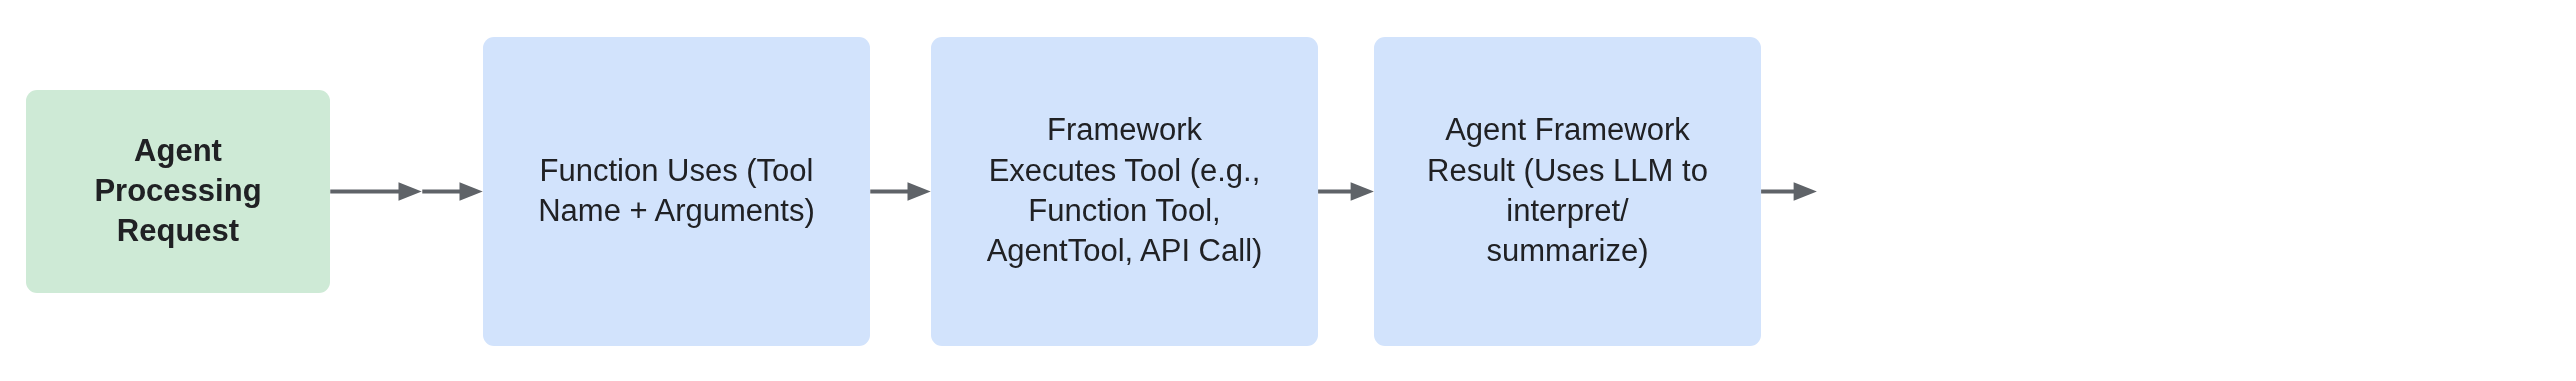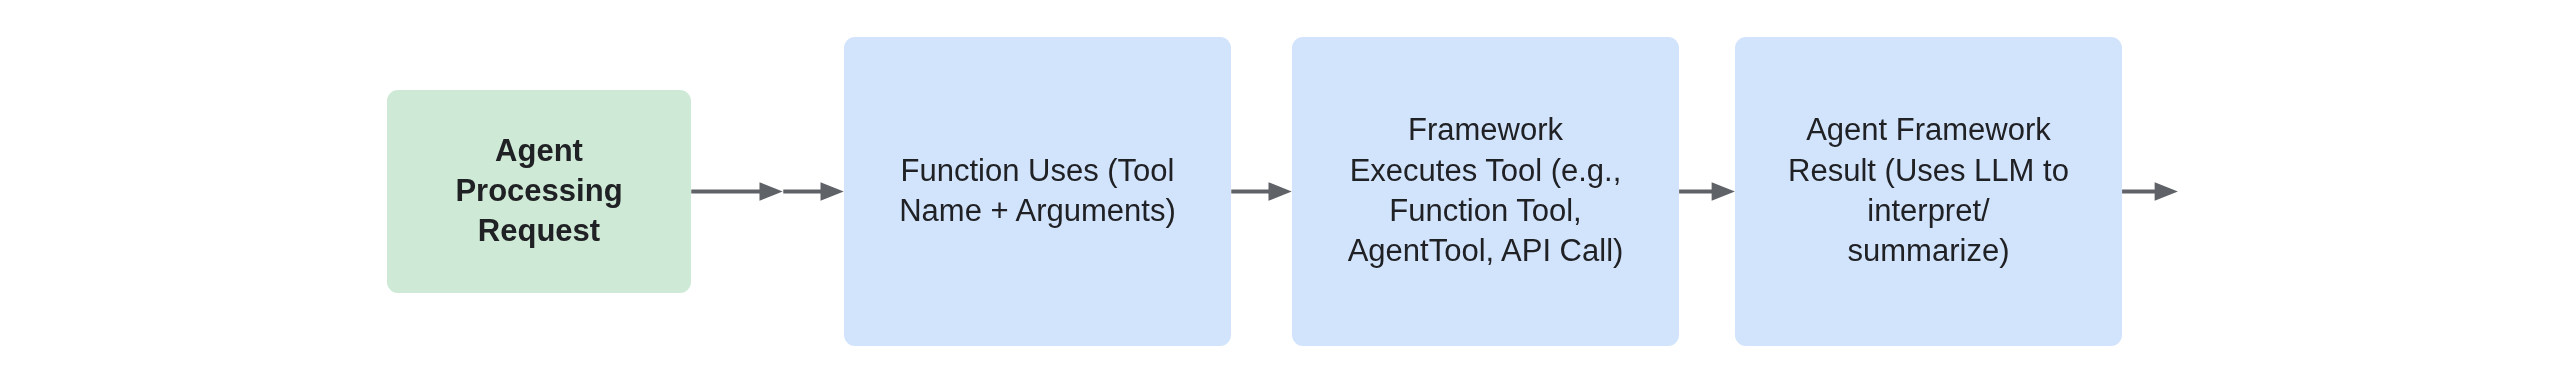--- a/index.html
+++ b/index.html
@@ -20,21 +20,21 @@
   }
   .flow-row {
     position: absolute;
     left: 0;
     top: 0;
     width: 2576px;
     height: 382px;
     display: flex;
     flex-direction: row;
     align-items: center;
-    justify-content: center;
+    justify-content: flex-start;
   }
   .node {
     box-sizing: border-box;
     border-radius: 11px;
     display: flex;
     align-items: center;
     justify-content: center;
     text-align: center;
     padding: 7.8px 14px;
     line-height: 1.30;

